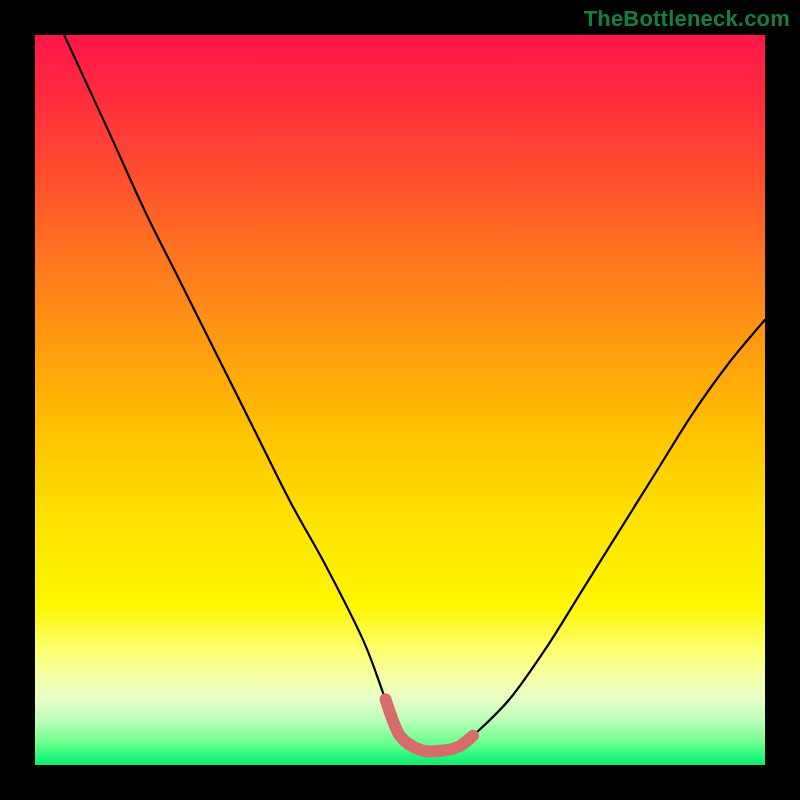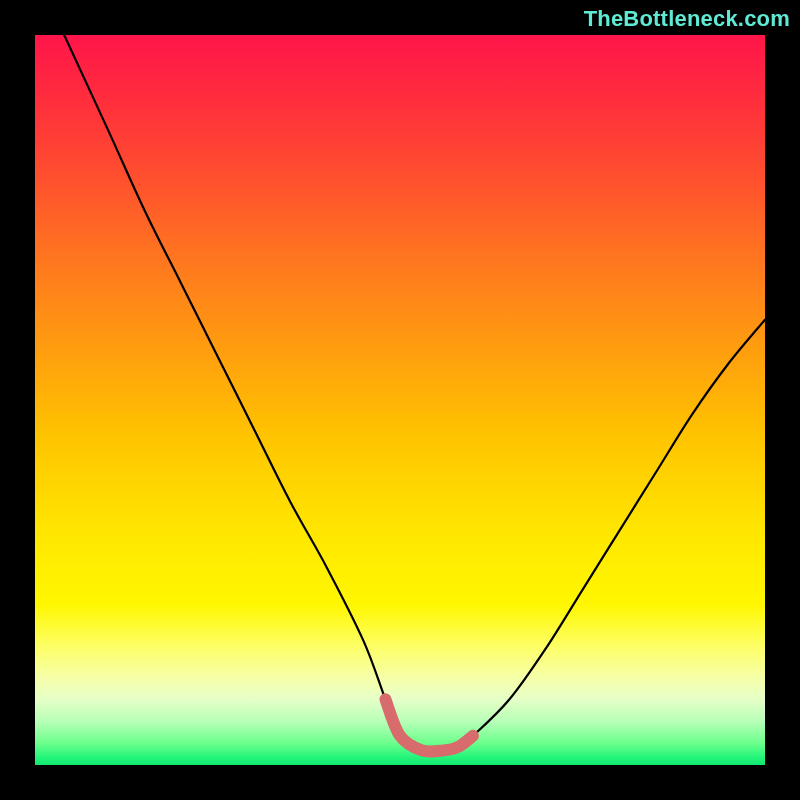--- a/index.html
+++ b/index.html
@@ -38,21 +38,21 @@
       #b8ffb8 94%,
       #6cff8c 97%,
       #22f57a 99%,
       #10e86e 100%
     );
   }
   .watermark {
     position: absolute;
     top: 6px;
     right: 10px;
-    color: #5eead4;
+    color: #15803d;
     font-size: 22px;
     font-weight: 600;
     letter-spacing: 0.2px;
     user-select: none;
   }
   svg.curve {
     position: absolute;
     left: 0;
     top: 0;
     width: 730px;

